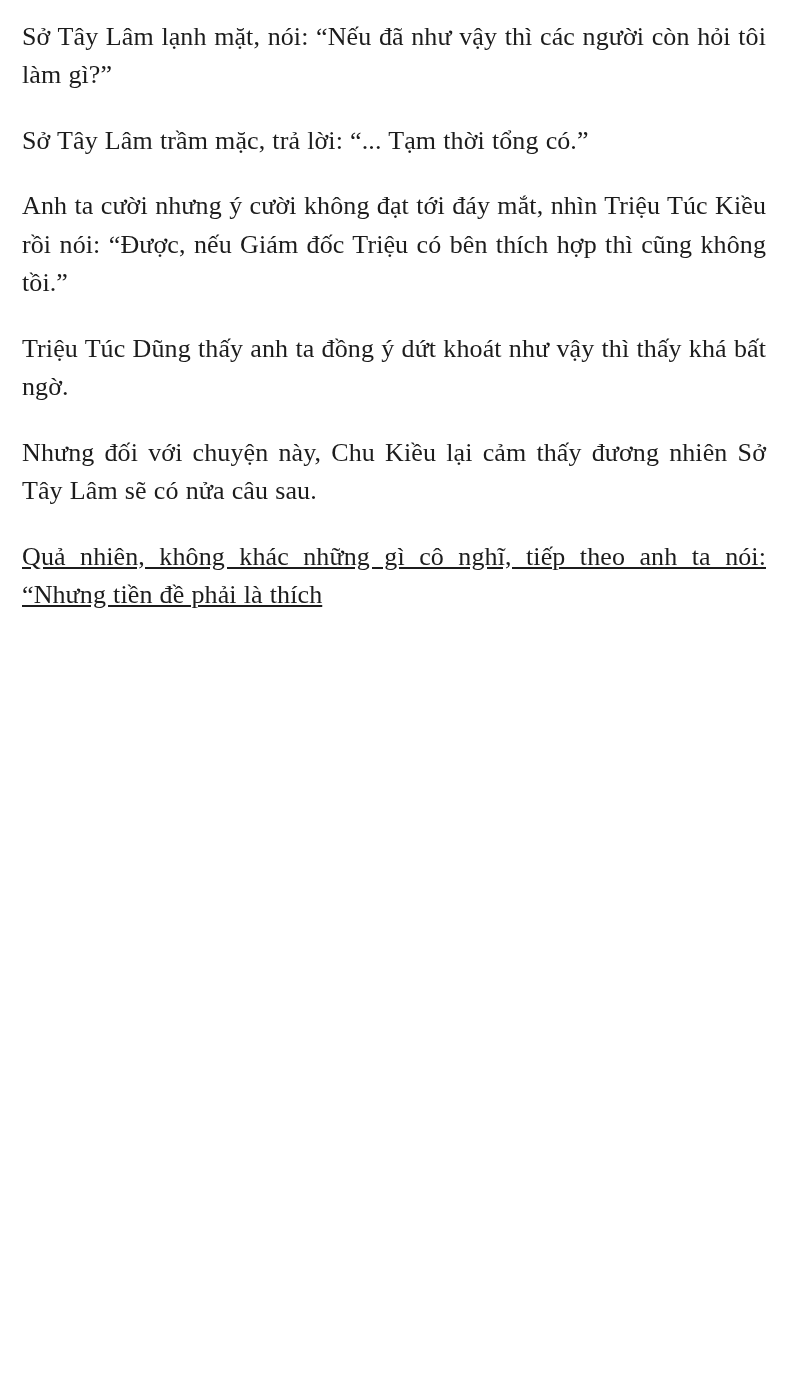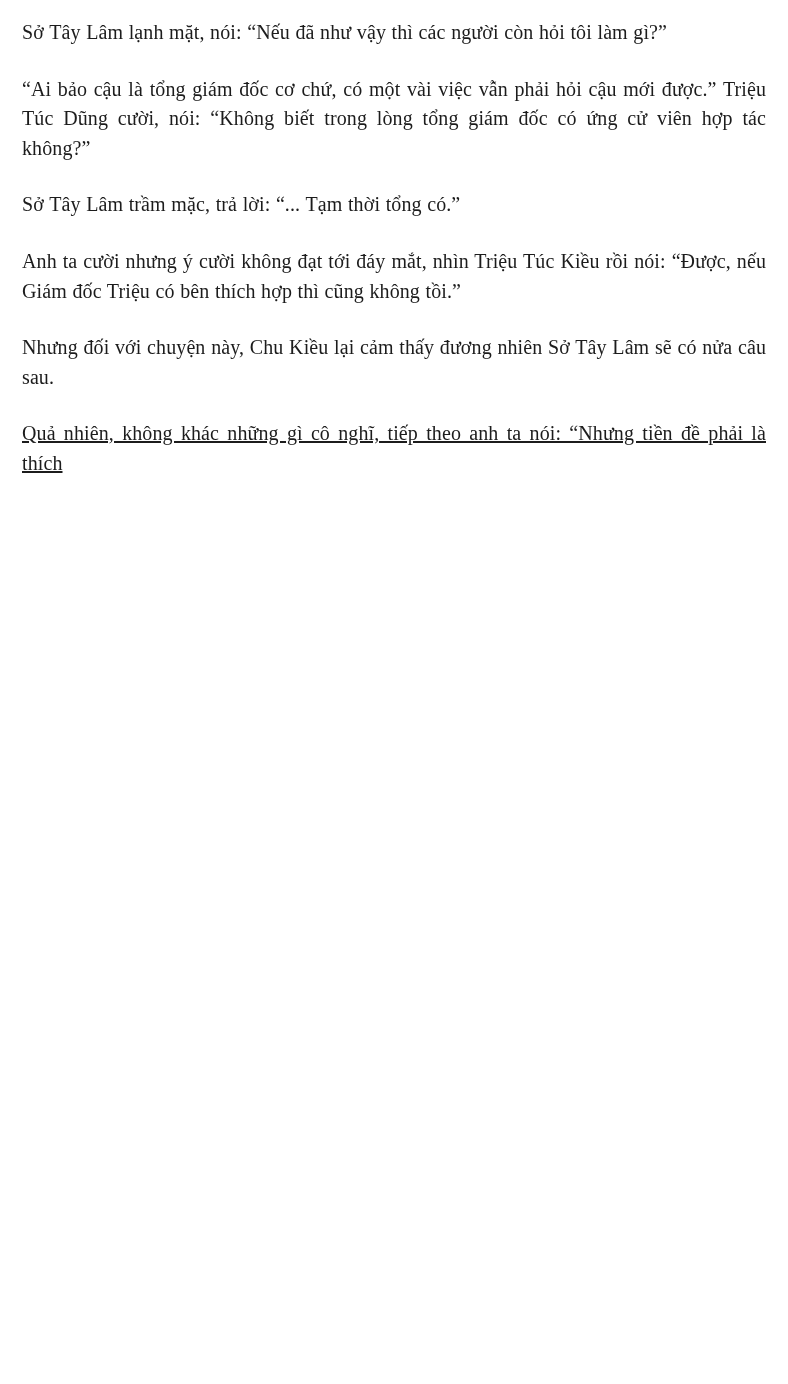--- a/index.html
+++ b/index.html
@@ -12,37 +12,37 @@
     min-height: 1384px;
     font-family: "Liberation Serif", "DejaVu Serif", serif;
     color: #1a1a1a;
   }
   .reader {
     box-sizing: border-box;
     width: 788px;
     padding: 18px 22px 10px 22px;
   }
   .para {
-    font-size: 20px;
+    font-size: 26px;
     line-height: 1.48;
     text-align: justify;
     text-justify: inter-word;
     margin: 0 0 27px 0;
     letter-spacing: 0.1px;
     word-spacing: 0.5px;
     color: #1c1c1c;
   }
   .para:last-child {
     margin-bottom: 0;
     text-decoration: underline;
   }
 </style>
 </head>
 <body>
 
 <div class="reader">
   <p class="para">Sở Tây Lâm lạnh mặt, nói: “Nếu đã như vậy thì các người còn hỏi tôi làm gì?”</p>
-  <p class="para">“Ai bảo cậu là tổng giám đốc cơ chứ, có một vài việc vẫn phải hỏi cậu mới được.” Triệu Túc Dũng cười, nói: “Không biết trong lòng tổng giám đốc có ứng cử viên hợp tác không?”</p>
   <p class="para">Sở Tây Lâm trầm mặc, trả lời: “... Tạm thời tổng có.”</p>
   <p class="para">Anh ta cười nhưng ý cười không đạt tới đáy mắt, nhìn Triệu Túc Kiều rồi nói: “Được, nếu Giám đốc Triệu có bên thích hợp thì cũng không tồi.”</p>
+  <p class="para">Triệu Túc Dũng thấy anh ta đồng ý dứt khoát như vậy thì thấy khá bất ngờ.</p>
   <p class="para">Nhưng đối với chuyện này, Chu Kiều lại cảm thấy đương nhiên Sở Tây Lâm sẽ có nửa câu sau.</p>
   <p class="para">Quả nhiên, không khác những gì cô nghĩ, tiếp theo anh ta nói: “Nhưng tiền đề phải là thích</p>
 </div>
 
 </body></html>

